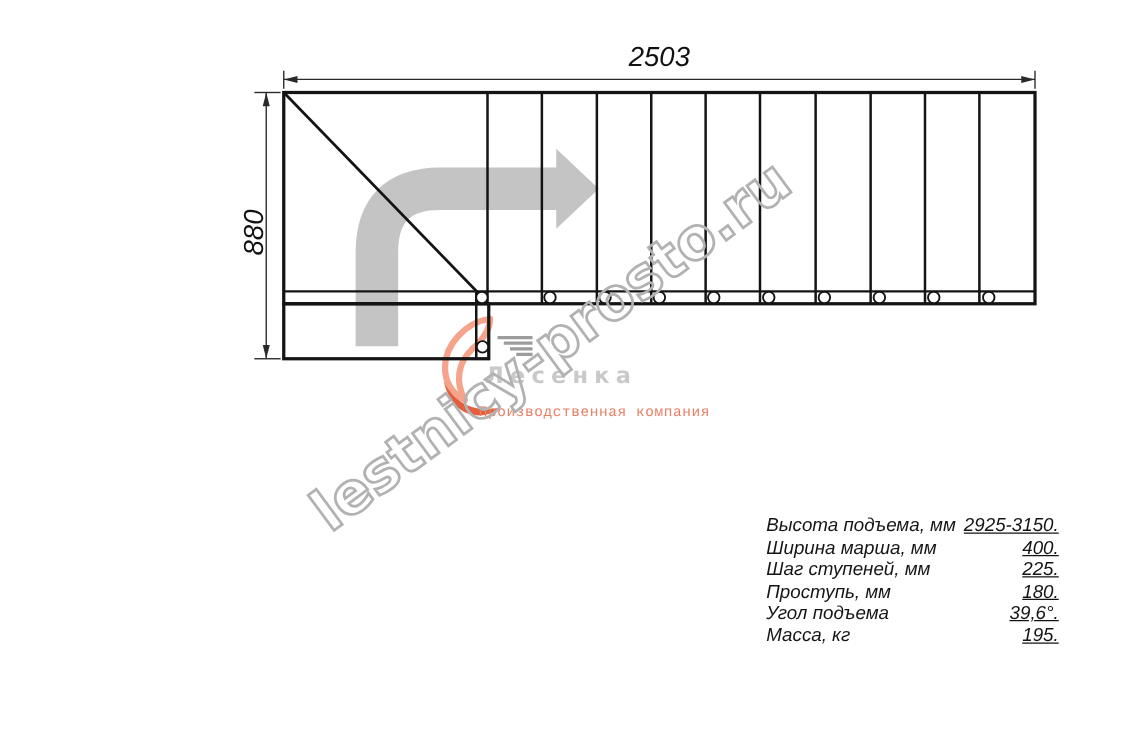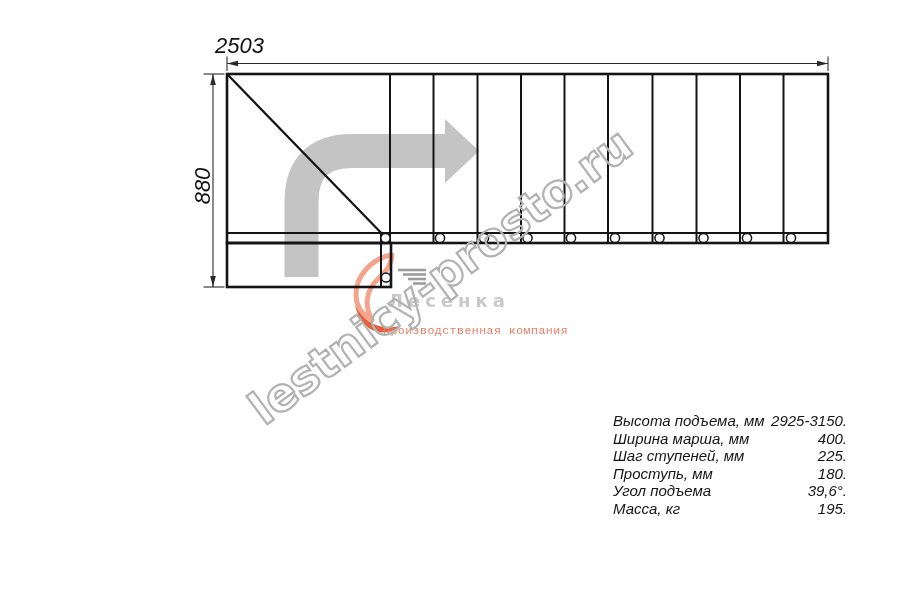--- a/index.html
+++ b/index.html
@@ -1,38 +1,38 @@
 <!DOCTYPE html>
 <html><head>
 <meta charset="utf-8">
 <style>
   html,body{margin:0;padding:0;background:#fff;}
   #page{position:relative;width:900px;height:600px;background:#ffffff;overflow:hidden;
         font-family:"Liberation Sans",sans-serif;}
   .dim-label{position:absolute;font-style:italic;font-size:22px;color:#111;
              font-family:"Liberation Sans",sans-serif;}
-  #dim-width-label{left:215px;top:33px;width:601px;}
+  #dim-width-label{left:227px;top:33px;width:601px;text-align:center;}
   #dim-height-label{left:165px;top:174px;width:74px;height:24px;text-align:center;
                     transform:rotate(-90deg);}
   #plan-svg{position:absolute;left:0;top:0;z-index:2;}
   #logo{position:absolute;left:0;top:0;z-index:1;}
   #logo-art{position:absolute;left:348px;top:248px;}
   #logo-name{position:absolute;left:388px;top:290px;font-family:"DejaVu Sans",sans-serif;
              font-size:18px;font-weight:bold;letter-spacing:5px;color:#c9c9c9;white-space:nowrap;}
   #logo-tagline{position:absolute;left:383px;top:324px;font-family:Liberation Mono, monospace;
              font-size:11.5px;letter-spacing:0.5px;color:#e87e63;white-space:nowrap;}
   #watermark{position:absolute;left:266px;top:383px;z-index:3;white-space:nowrap;
              font-family:"DejaVu Sans",sans-serif;font-size:46px;font-weight:bold;
              color:transparent;-webkit-text-stroke:2.2px #b2b2b2;
              transform:rotate(-36.5deg);transform-origin:0 85%;pointer-events:none;}
   #specs{position:absolute;left:613px;top:412px;width:234px;z-index:2;
          font-style:italic;font-size:15px;color:#151515;line-height:17.6px;}
   .spec-row{display:flex;justify-content:space-between;}
   .spec-label{white-space:nowrap;}
-  .spec-value{white-space:nowrap;text-align:left;}
+  .spec-value{white-space:nowrap;text-align:left;text-decoration:underline;}
 </style>
 </head>
 <body>
 
 <div id="page">
 
   <div id="logo">
     <svg id="logo-art" width="82" height="95" viewBox="0 0 82 95">
         <path d="M 44 7 C 24 10 8 28 8 46 C 8 58 14 67 24 72 C 16 58 18 42 30 31 C 39 23 44 16 44 7 Z" fill="none" stroke="#f5a48b" stroke-width="5" stroke-linejoin="round"></path>
         <path d="M 7 57 C 15 74 32 83 52 78 C 40 89 14 88 7 57 Z" fill="#e55f3e" stroke="none"></path>

